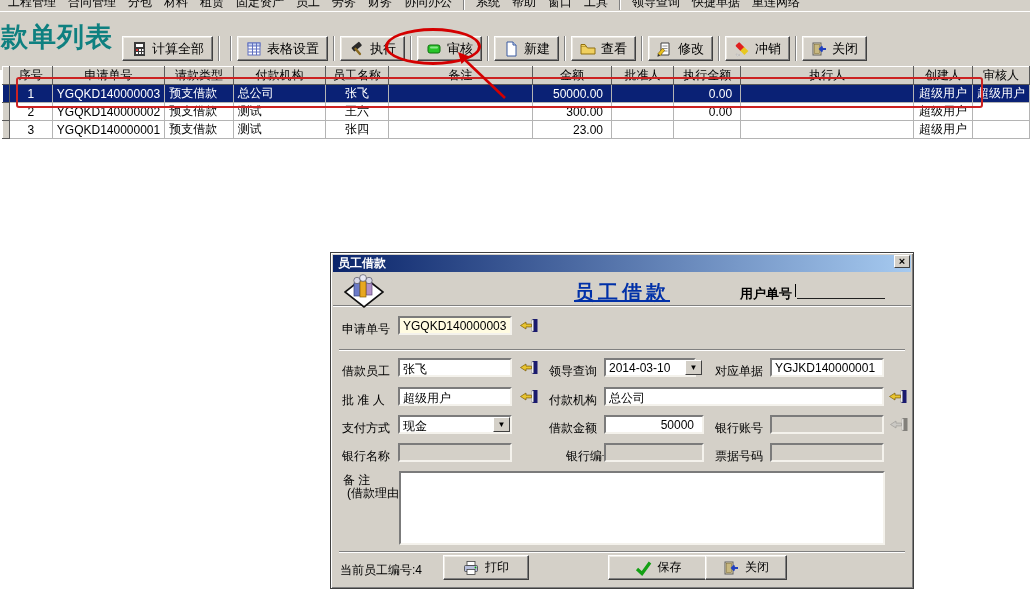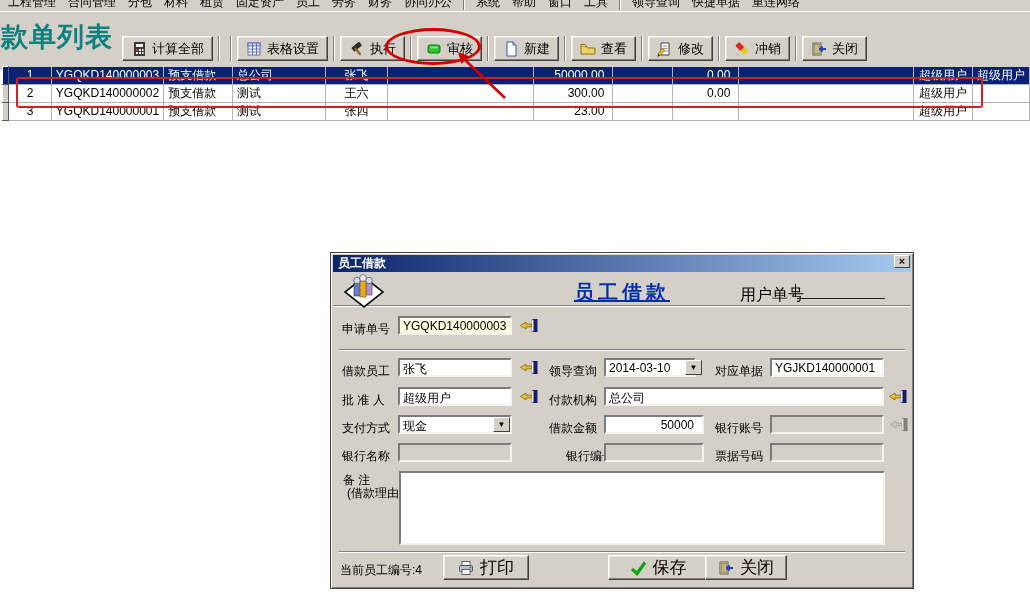--- a/index.html
+++ b/index.html
@@ -63,21 +63,21 @@
                   align-items:center; padding-left:5px; }
   .dlg-close { position:absolute; right:3px; top:2px; width:16px; height:13px;
                background:#d4d0c8; border:1px solid; border-color:#fff #404040 #404040 #fff;
                font-size:11px; line-height:10px; text-align:center; font-weight:bold;
                cursor:default; }
   .dlg-header { position:absolute; left:2px; top:19px; right:2px; height:34px;
                 border-bottom:1px solid #808080; box-shadow:0 1px 0 #ffffff; }
   .dlg-header-title { position:absolute; left:0; right:0; top:7px; text-align:center;
                       font-size:20px; font-weight:bold; color:#0030a8;
                       text-decoration:underline; letter-spacing:4px; }
-  .userno-label { position:absolute; left:407px; top:13px; font-size:16px; }
+  .userno-label { position:absolute; left:407px; top:13px; font-size:13px;font-weight:bold; }
   .userno-line { position:absolute; left:464px; top:10px; width:88px; height:17px;
                  border-bottom:1px solid #202020; }
   .userno-caret { position:absolute; left:462px; top:12px; width:1px; height:13px;
                   background:#000; }
 
   .fld-label { position:absolute; font-size:12px; white-space:nowrap; }
   .inp { position:absolute; height:19px; background:#fff; font-size:12px;
          border:2px solid; border-color:#7b7b7b #f4f2ec #f4f2ec #7b7b7b;
          padding:1px 3px; overflow:hidden; white-space:nowrap; }
   .inp.cream { background:#fffbe1; }
@@ -86,21 +86,21 @@
                border:1px solid; border-color:#fff #404040 #404040 #fff;
                font-size:8px; text-align:center; line-height:13px; cursor:default; }
   .hand-icon { position:absolute; width:18px; height:15px; }
   .hand-icon.disabled { opacity:0.45; filter:grayscale(1); }
   .dlg-line { position:absolute; left:8px; right:8px; height:2px;
               border-top:1px solid #808080; border-bottom:1px solid #fff; }
   .remark-box { position:absolute; left:68px; top:218px; width:486px; height:74px;
                 background:#fff; border:2px solid; border-color:#7b7b7b #f4f2ec #f4f2ec #7b7b7b; }
   .dlg-footer-text { position:absolute; left:9px; top:309px; font-size:12px; }
   .dbtn { position:absolute; height:25px; display:flex; align-items:center;
-          justify-content:center; gap:6px; background:#d4d0c8; font-size:17px;
+          justify-content:center; gap:6px; background:#d4d0c8; font-size:12px;
           border:1px solid; border-color:#ffffff #404040 #404040 #ffffff;
           box-shadow:inset -1px -1px 0 #808080, inset 1px 1px 0 #ece9e2; cursor:default; }
 </style>
 </head>
 <body>
 
 <div class="screen">
 
   <div class="menubar">
     <div class="menubar-inner">
@@ -249,20 +249,35 @@
         <col style="width:64px">
         <col style="width:160px">
         <col style="width:81px">
       <col style="width:65px">
         <col style="width:69px">
         <col style="width:191px">
         <col style="width:59px">
       <col style="width:45px">
     </colgroup>
     <tbody>
+        <tr>
+      <th></th>
+      <th>序号</th>
+      <th>申请单号</th>
+      <th>请款类型</th>
+      <th>付款机构</th>
+      <th>员工名称</th>
+      <th>备注</th>
+      <th>金额</th>
+      <th>批准人</th>
+      <th>执行金额</th>
+      <th>执行人</th>
+      <th>创建人</th>
+      <th>审核人</th>
+    </tr>
     <tr class="selected">
       <td class="rowhead"></td>
       <td class="ta-c">1</td>
       <td>YGQKD140000003</td>
       <td>预支借款</td>
       <td>总公司</td>
       <td class="ta-c">张飞</td>
       <td></td>
       <td class="ta-r">50000.00</td>
       <td></td>

